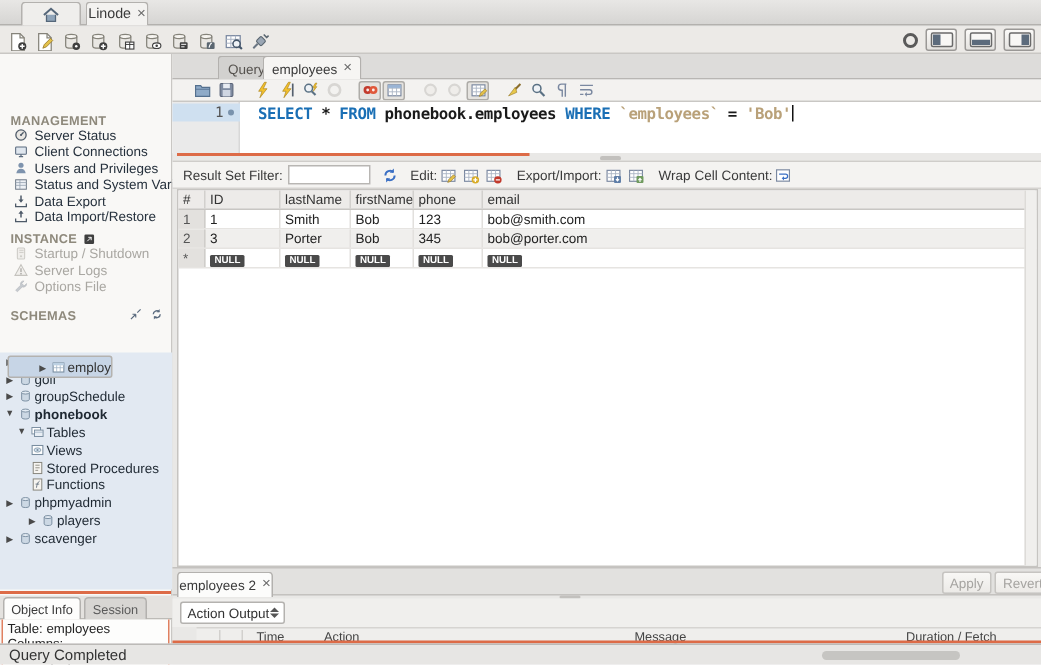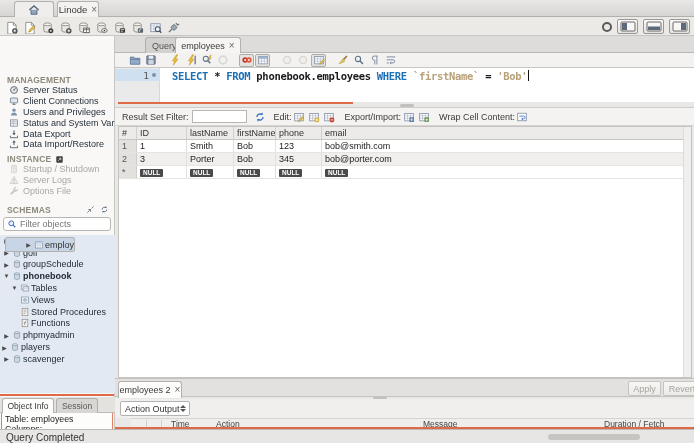--- a/index.html
+++ b/index.html
@@ -383,29 +383,20 @@
         <span>
           <svg width="9" height="9" viewBox="0 0 14 14">
             <path d="M3.4 7a3.6 3.6 0 0 1 6.2-2.5" fill="none" stroke="#5a6a7e" stroke-width="1.4"></path>
             <path d="M10 1.6v3.2H6.8z" fill="#5a6a7e"></path>
             <path d="M10.6 7a3.6 3.6 0 0 1-6.2 2.5" fill="none" stroke="#5a6a7e" stroke-width="1.4"></path>
             <path d="M4 12.4V9.2h3.2z" fill="#5a6a7e"></path>
           </svg>
         </span>
       </div>
 
-    <div class="filterbox">
-      <span id="filter-mag-slot">
-          <svg width="10" height="10" viewBox="0 0 14 14">
-            <circle cx="6" cy="6" r="3.4" fill="#eaf0f6" stroke="#3a6fc4" stroke-width="1.4"></circle>
-            <path d="M8.6 8.6l3 3" stroke="#3a6fc4" stroke-width="1.8"></path>
-          </svg>
-        </span>
-      <input placeholder="Filter objects" style="">
-    </div>
 
     <div class="tree" id="schema-tree">
         <div class="tree-row" style="padding-left: 2px;">
           <span class="tw-arrow">▶</span>
           <span class="tw-icon">
             <span>
               <svg width="10" height="10" viewBox="0 0 14 14">
                 <path d="M3.4 3.8v6.4c0 .9 1.6 1.5 3.6 1.5s3.6-.6 3.6-1.5V3.8" fill="#ccd8e4" stroke="#7a8ea0" stroke-width="0.9"></path>
                 <ellipse cx="7" cy="3.8" rx="3.6" ry="1.4" fill="#e4ecf4" stroke="#7a8ea0" stroke-width="0.9"></ellipse>
               </svg>
@@ -517,21 +508,21 @@
           <span class="tw-icon">
             <span>
               <svg width="10" height="10" viewBox="0 0 14 14">
                 <path d="M3.4 3.8v6.4c0 .9 1.6 1.5 3.6 1.5s3.6-.6 3.6-1.5V3.8" fill="#ccd8e4" stroke="#7a8ea0" stroke-width="0.9"></path>
                 <ellipse cx="7" cy="3.8" rx="3.6" ry="1.4" fill="#e4ecf4" stroke="#7a8ea0" stroke-width="0.9"></ellipse>
               </svg>
             </span>
           </span>
           <span>phpmyadmin</span>
         </div>
-        <div class="tree-row" style="padding-left: 0; align-items: center;">
+        <div class="tree-row" style="padding-left: 17px; align-items: center;">
           <span class="tw-arrow">▶</span>
           <span class="tw-icon">
             <span>
               <svg width="10" height="10" viewBox="0 0 14 14">
                 <path d="M3.4 3.8v6.4c0 .9 1.6 1.5 3.6 1.5s3.6-.6 3.6-1.5V3.8" fill="#ccd8e4" stroke="#7a8ea0" stroke-width="0.9"></path>
                 <ellipse cx="7" cy="3.8" rx="3.6" ry="1.4" fill="#e4ecf4" stroke="#7a8ea0" stroke-width="0.9"></ellipse>
               </svg>
             </span>
           </span>
           <span>players</span>
@@ -704,21 +695,21 @@
         </span>
       </div>
 
     <div class="editor">
       <div class="gutter">
         <div class="lnum">
           <span>1</span>
             <span class="dot"></span>
         </div>
       </div>
-      <div class="codeline" id="sql-line"><span class="tok-kw">SELECT</span><span class="tok-pl"> * </span><span class="tok-kw">FROM</span><span class="tok-pl"> phonebook.employees </span><span class="tok-kw">WHERE</span><span class="tok-pl"> </span><span class="tok-str">`firstName`</span><span class="tok-pl"> = </span><span class="tok-str">'Bob'</span><span class="caret"></span></div>
+      <div class="codeline" id="sql-line"><span class="tok-kw">SELECT</span><span class="tok-pl"> * </span><span class="tok-kw">FROM</span><span class="tok-pl"> phonebook.employees </span><span class="tok-kw">WHERE</span><span class="tok-pl"> </span><span class="tok-str">`employees`</span><span class="tok-pl"> = </span><span class="tok-str">'Bob'</span><span class="caret"></span></div>
     </div>
 
     <div class="orange-line-ed"></div>
     <div class="grip" style="left:285px; top:68px;"></div>
 
     <div class="rstoolbar">
       <span class="rst-label" style="margin-left:7px;">Result Set Filter:</span>
       <input class="rst-input" value="" style="">
       <span class="rst-ic" style="margin-left:6px;" id="rst-refresh">
           <svg width="12" height="12" viewBox="0 0 14 14">

